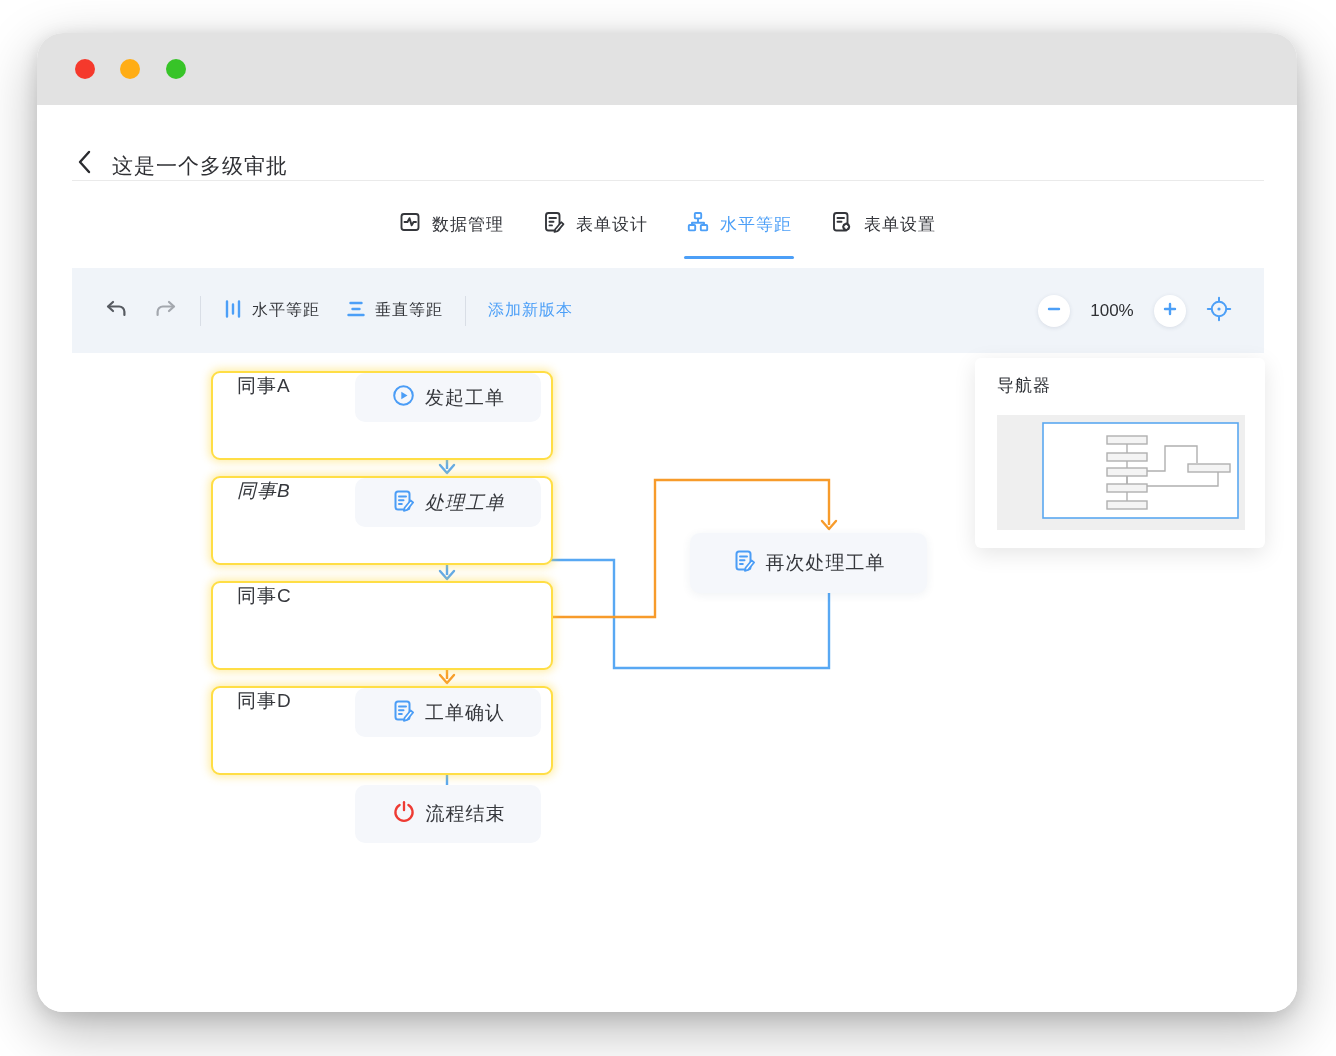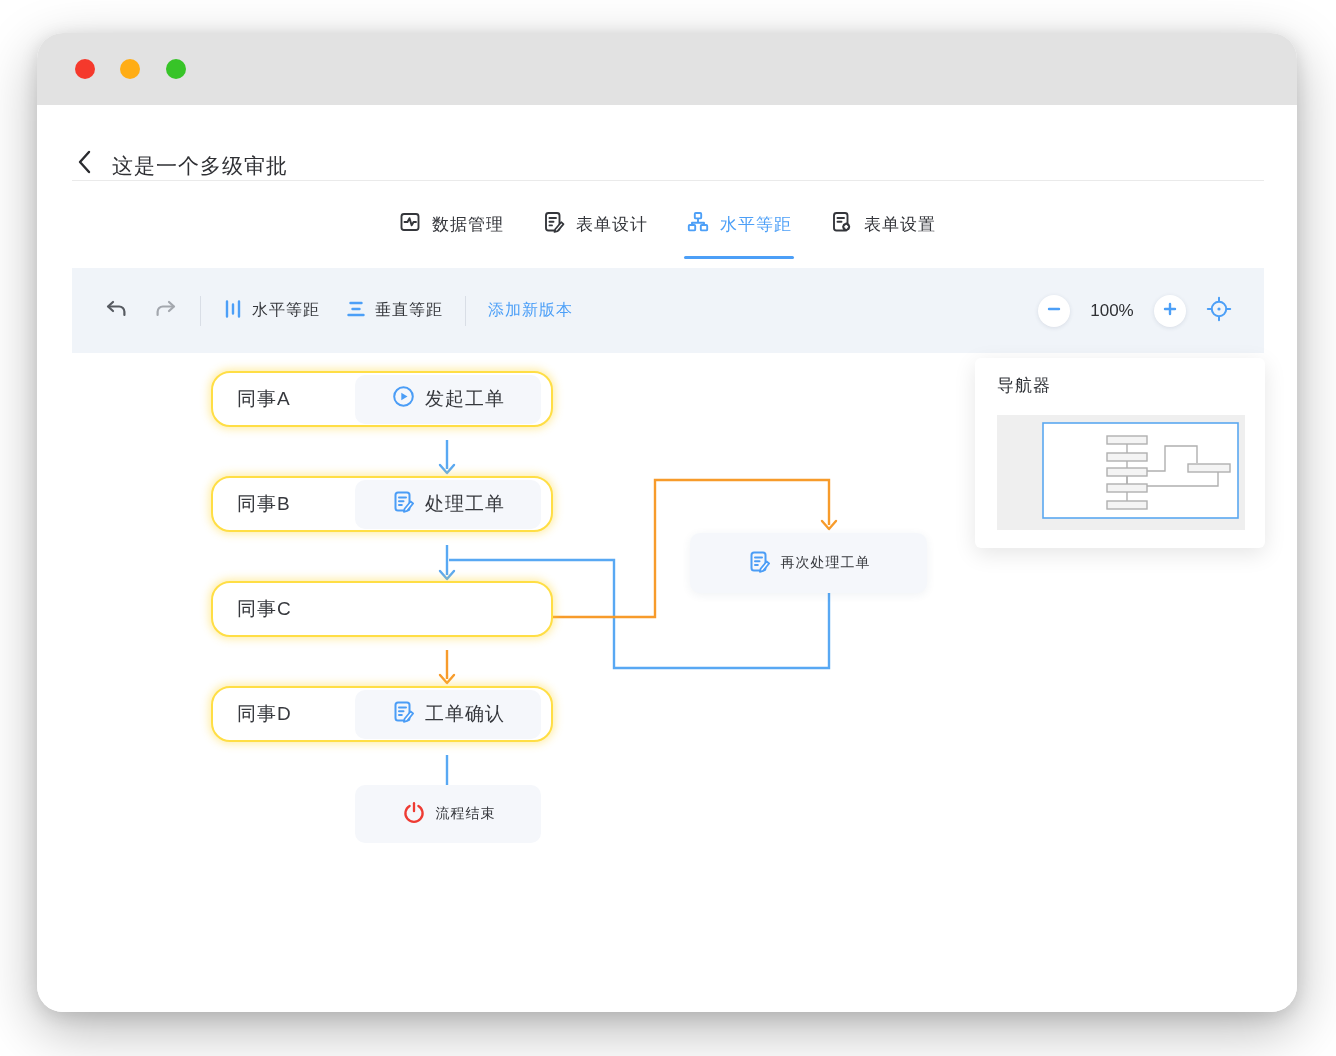--- a/index.html
+++ b/index.html
@@ -44,36 +44,36 @@
   .tb-right { margin-left:auto; display:flex; align-items:center; gap:16px; }
   .zoom-circle { width:32px; height:32px; border-radius:50%; background:#ffffff; border:none; cursor:pointer; display:flex; align-items:center; justify-content:center; box-shadow:0 1px 4px rgba(40,60,90,0.12); }
   .zoom-level { font-size:17px; color:#2f3034; min-width:52px; text-align:center; }
 
   
   .canvas { position:relative; width:100%; height:757px; background:#ffffff; }
   .flow-layer { position:absolute; left:0; top:0; width:1260px; height:979px; pointer-events:none; }
   .edge-svg { position:absolute; left:0; top:0; }
 
   .flow-node {
-    position:absolute; width:342px; height:56px;
-    background:#ffffff; border:2px solid #ffde45; border-radius:19px;
+    position:absolute; width:342px; height:89px;
+    background:#ffffff; border:2px solid #ffde45; border-radius:9px;
     box-shadow:0 0 9px 2px rgba(255,216,59,0.45);
-    display:flex; align-items:center; padding:0 10px 0 24px;
+    display:flex; align-items:flex-start; padding:0 10px 0 24px;
     pointer-events:auto; cursor:pointer;
   }
   .assignee { font-size:19px; color:#36383d; letter-spacing:1px; }
   .task-chip {
     margin-left:auto; width:186px; height:49px; background:#f5f7fb; border-radius:10px;
     display:flex; align-items:center; justify-content:center; gap:9px;
     font-size:19px; color:#36383d; letter-spacing:1px;
   }
   .free-node {
     position:absolute; background:#f5f7fb; border-radius:10px;
     display:flex; align-items:center; justify-content:center; gap:9px;
-    font-size:14px; color:#36383d; letter-spacing:1px;
+    font-size:19px; color:#36383d; letter-spacing:1px;
     box-shadow:0 2px 10px rgba(46,66,94,0.07);
     pointer-events:auto; cursor:pointer;
   }
   #node-retry { left:653px; top:500px; width:237px; height:60px; }
   #node-end { left:318px; top:752px; width:186px; height:58px; box-shadow:none; }
 
   
   .navigator {
     position:absolute; left:938px; top:325px; width:290px; height:190px;
     background:#ffffff; border-radius:6px; box-shadow:0 6px 22px rgba(0,0,0,0.10);
@@ -250,21 +250,21 @@
           <span>
             <svg width="25" height="25" viewBox="0 0 25 25">
                 <circle cx="12.5" cy="12.5" r="9.3" fill="none" stroke="#4b9df6" stroke-width="2"></circle>
                 <path d="M10.3 8.8 L16.5 12.5 L10.3 16.2 Z" fill="#4b9df6"></path>
               </svg>
           </span>
           <span>发起工单</span>
         </div>
       </div>
 
-      <div class="flow-node" style="left:174px; top:443px;">
+      <div class="flow-node" style="left:174px; top:443px;font-style:italic;">
         <span class="assignee">同事B</span>
         <div class="task-chip">
           <span>
             <svg width="25" height="25" viewBox="0 0 25 25" fill="none" stroke="#4b9df6" stroke-width="2" stroke-linecap="round" stroke-linejoin="round">
               <rect x="4.5" y="3.5" width="14" height="18" rx="2.5"></rect>
                 <path d="M8 8.5 h7 M8 12.3 h4.5 M8 16.1 h2.8"></path>
               <path d="M13.6 19.8 l6-7.3 2.5 2 -6 7.3 -3.2 1 z" fill="#ffffff" stroke-width="1.8"></path>
             </svg>
           </span>
           <span>处理工单</span>

